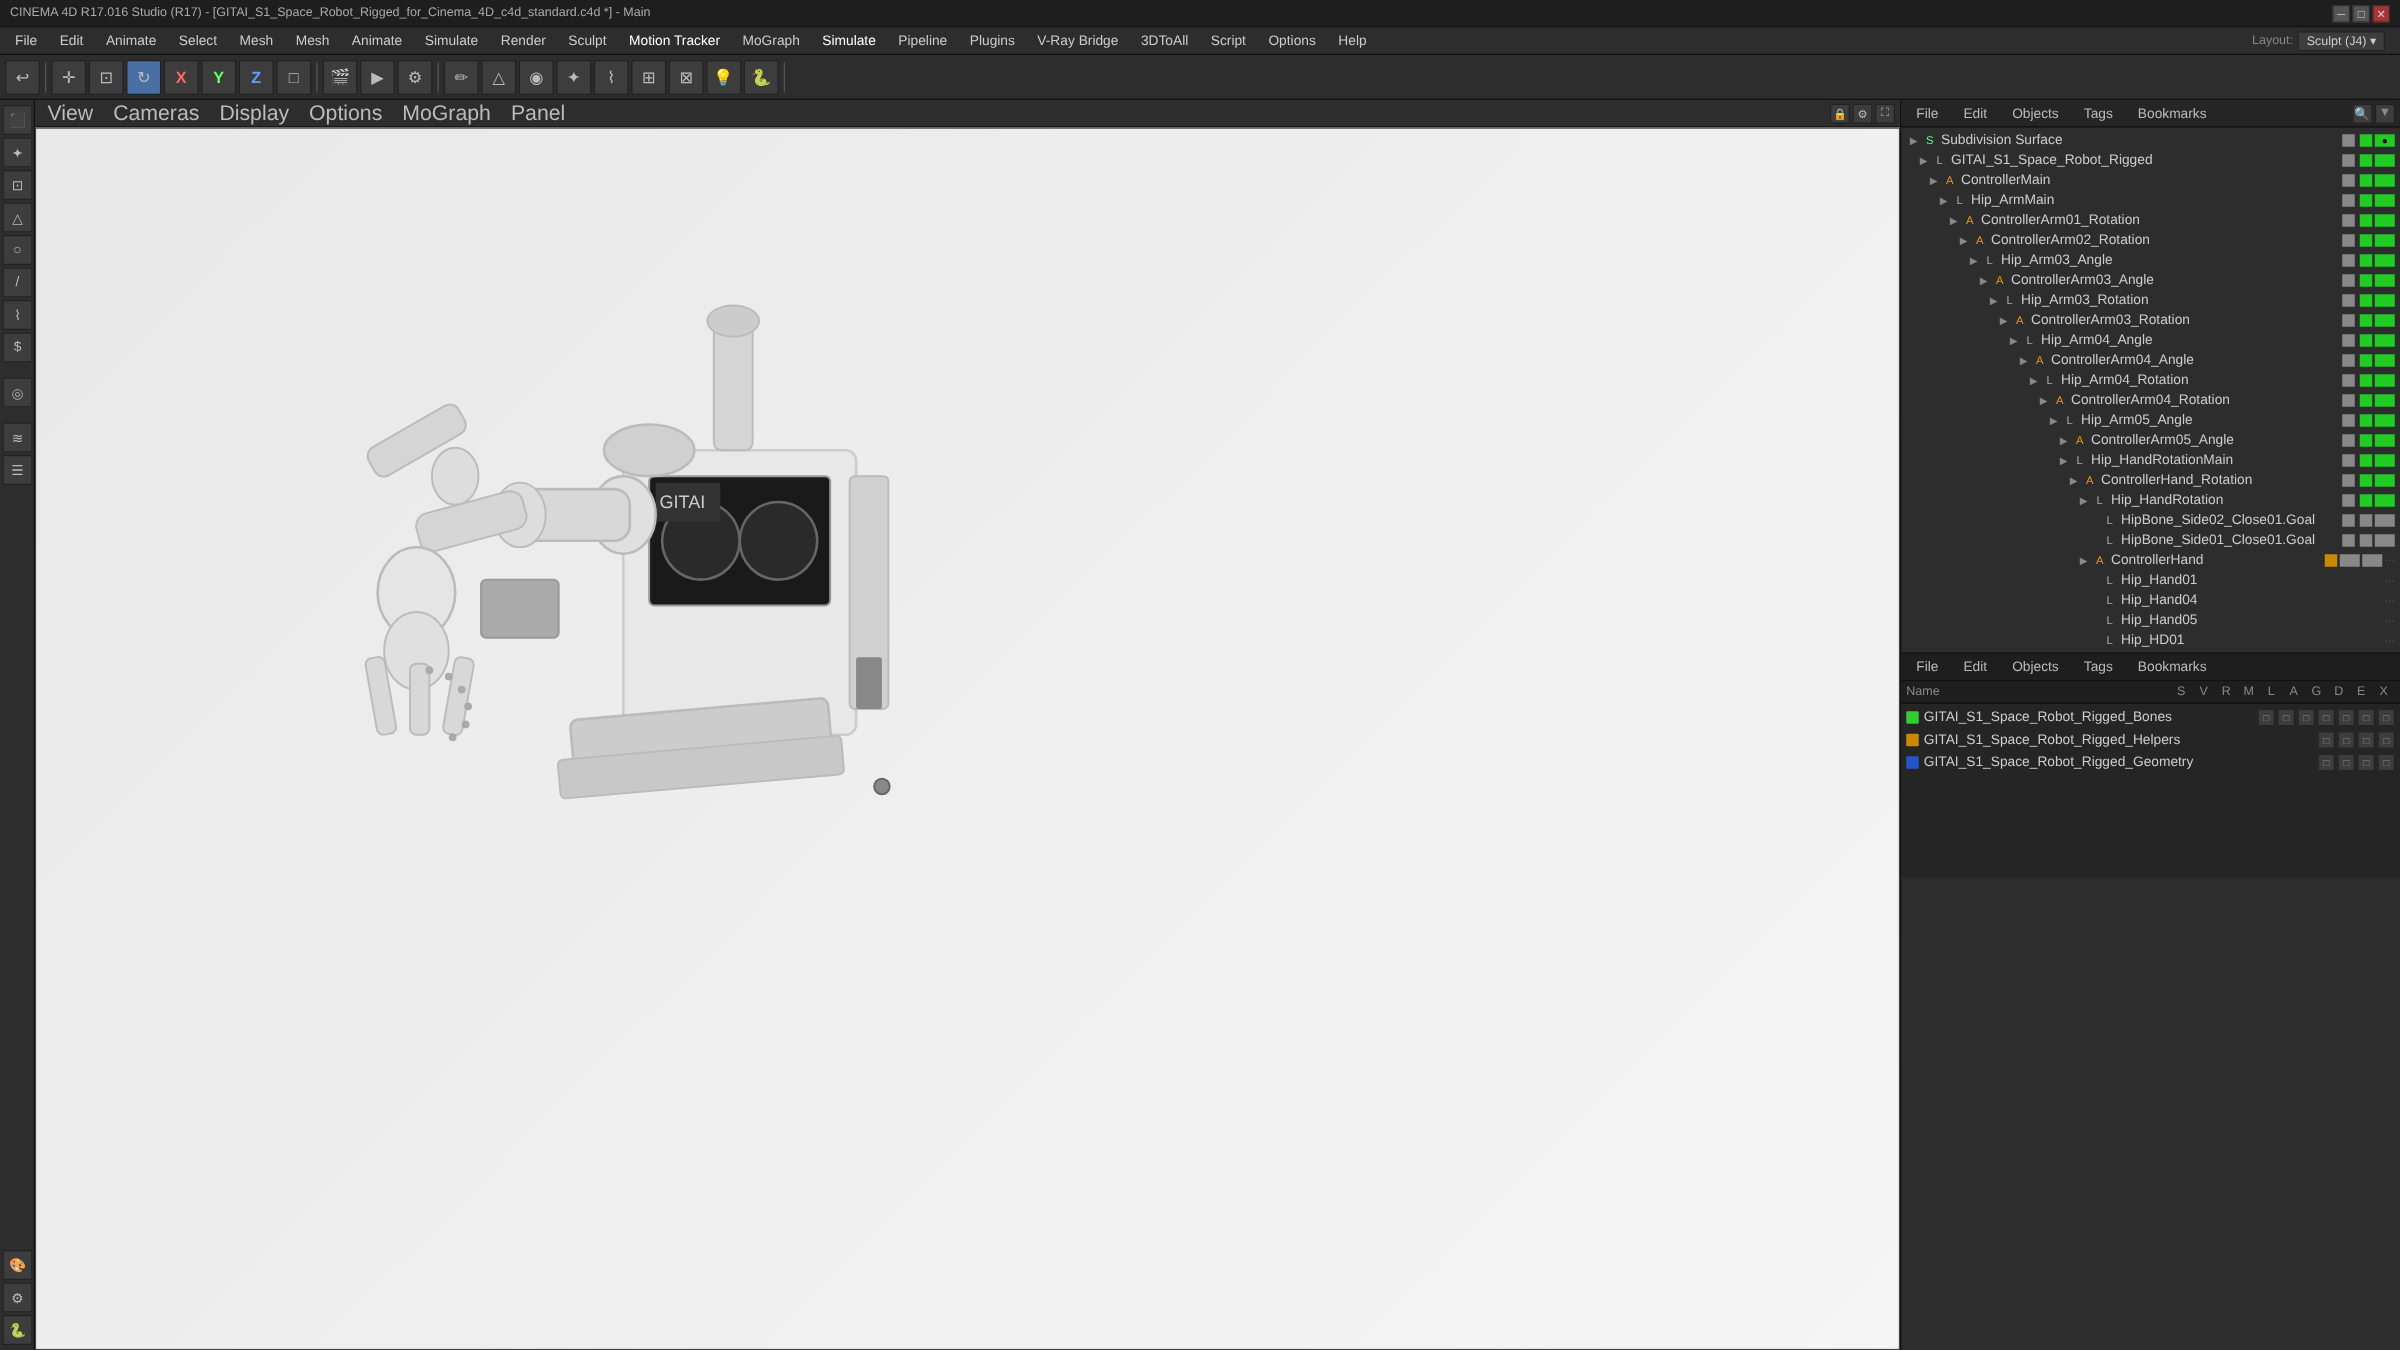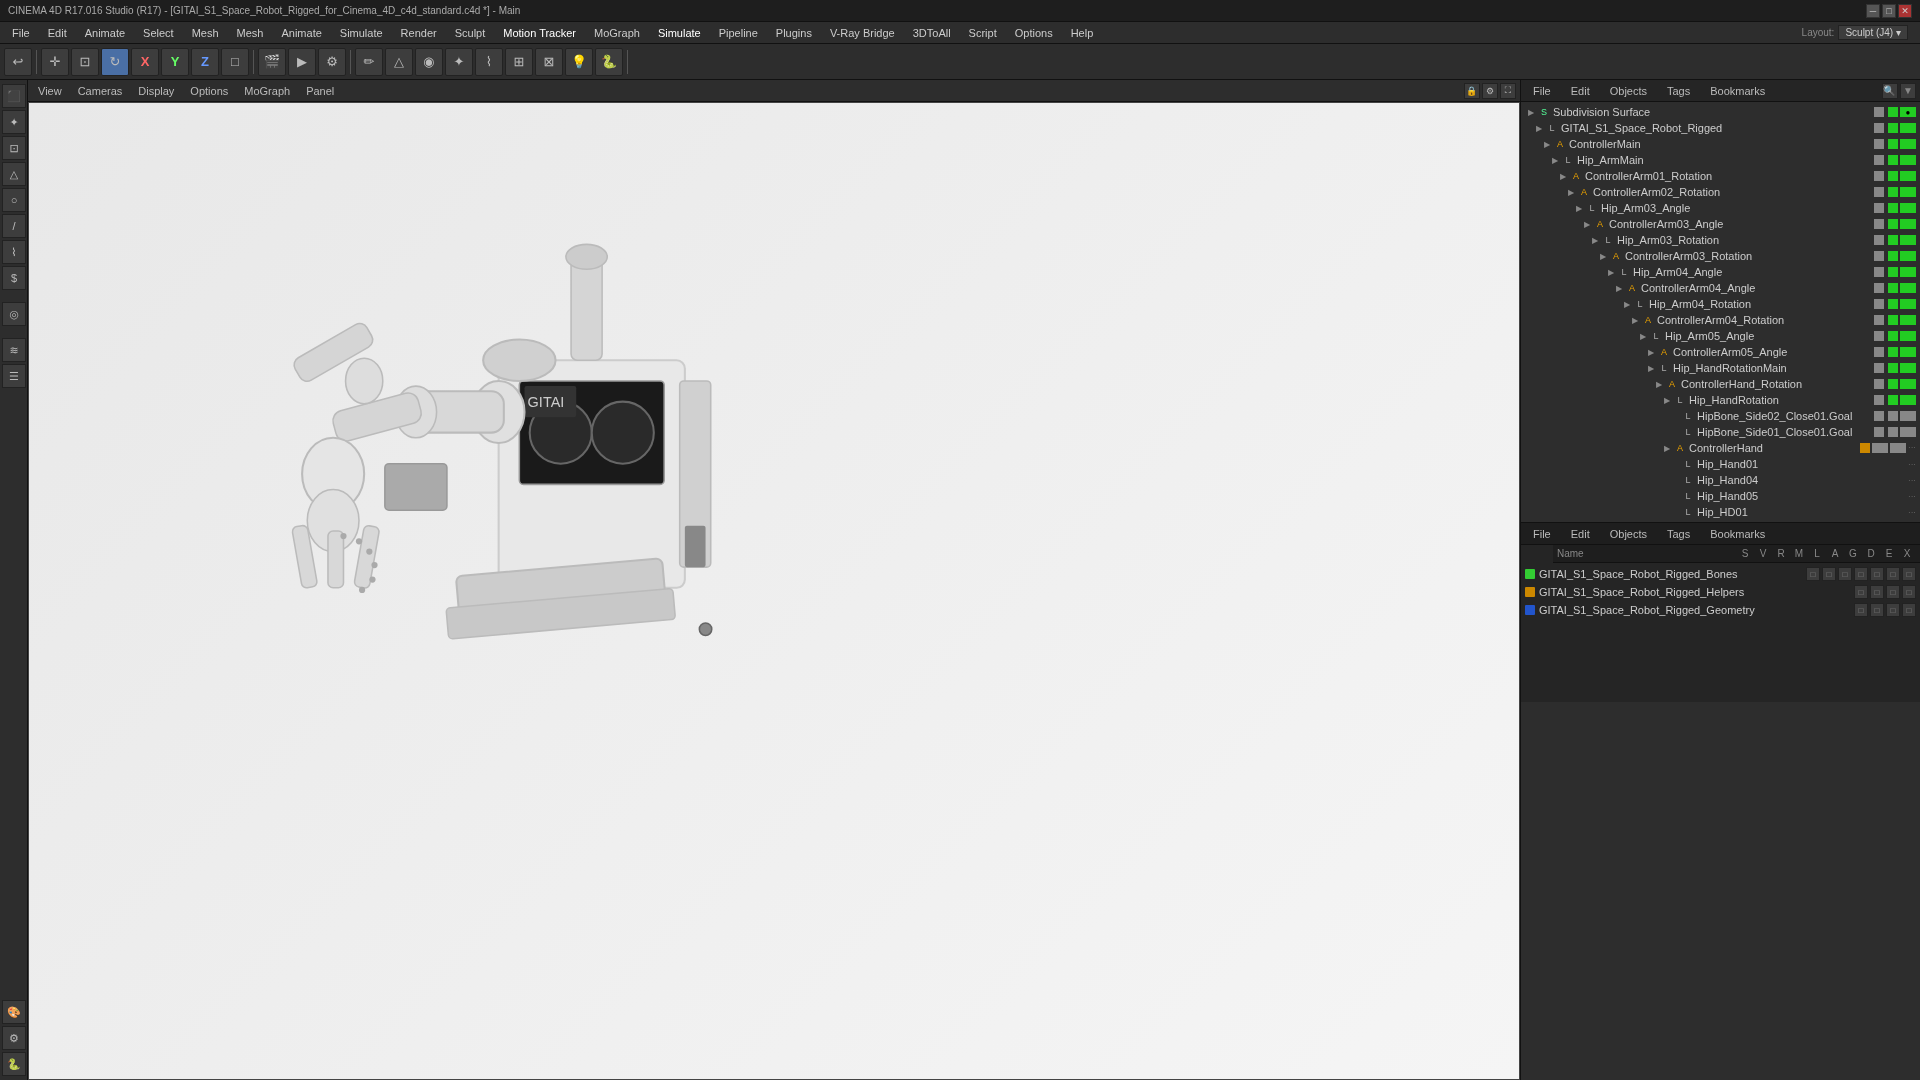--- a/index.html
+++ b/index.html
@@ -108,21 +108,21 @@
     }
     #viewport-toolbar {
       height: 22px;
       background: #2d2d2d;
       display: flex;
       align-items: center;
       padding: 0 4px;
       gap: 4px;
       border-bottom: 1px solid #111;
     }
-    .vp-menu { padding: 2px 6px; color: #bbb; font-size: 11px; cursor: pointer; }
+    .vp-menu { padding: 2px 6px; color: #bbb; font-size: 17px; cursor: pointer; }
     .vp-corner-btns { margin-left: auto; display: flex; gap: 2px; }
     .vp-corner-btn { width: 16px; height: 16px; background: #3d3d3d; border: 1px solid #222; cursor: pointer; font-size: 9px; color: #bbb; display: flex; align-items: center; justify-content: center; }
 
     #viewport {
       flex: 1;
       background: #f0f0f0;
       position: relative;
       overflow: hidden;
     }
     #robot-image-area {
@@ -717,21 +717,21 @@
 
     <div id="rp-bottom">
       <div id="rp-bottom-tabs">
         <span class="rp-bottom-tab">File</span>
         <span class="rp-bottom-tab">Edit</span>
         <span class="rp-bottom-tab">Objects</span>
         <span class="rp-bottom-tab">Tags</span>
         <span class="rp-bottom-tab">Bookmarks</span>
       </div>
 
-      <div style="display:flex; height:18px; background:#1e1e1e; border-bottom:1px solid #111; padding:0 4px; align-items:center;margin-left:32px;">
+      <div style="display:flex; height:18px; background:#1e1e1e; border-bottom:1px solid #111; padding:0 4px; align-items:center;">
         <span style="color:#888; font-size:10px; flex:1;">Name</span>
         <span style="color:#888; font-size:10px; width:18px; text-align:center;">S</span>
         <span style="color:#888; font-size:10px; width:18px; text-align:center;">V</span>
         <span style="color:#888; font-size:10px; width:18px; text-align:center;">R</span>
         <span style="color:#888; font-size:10px; width:18px; text-align:center;">M</span>
         <span style="color:#888; font-size:10px; width:18px; text-align:center;">L</span>
         <span style="color:#888; font-size:10px; width:18px; text-align:center;">A</span>
         <span style="color:#888; font-size:10px; width:18px; text-align:center;">G</span>
         <span style="color:#888; font-size:10px; width:18px; text-align:center;">D</span>
         <span style="color:#888; font-size:10px; width:18px; text-align:center;">E</span>

